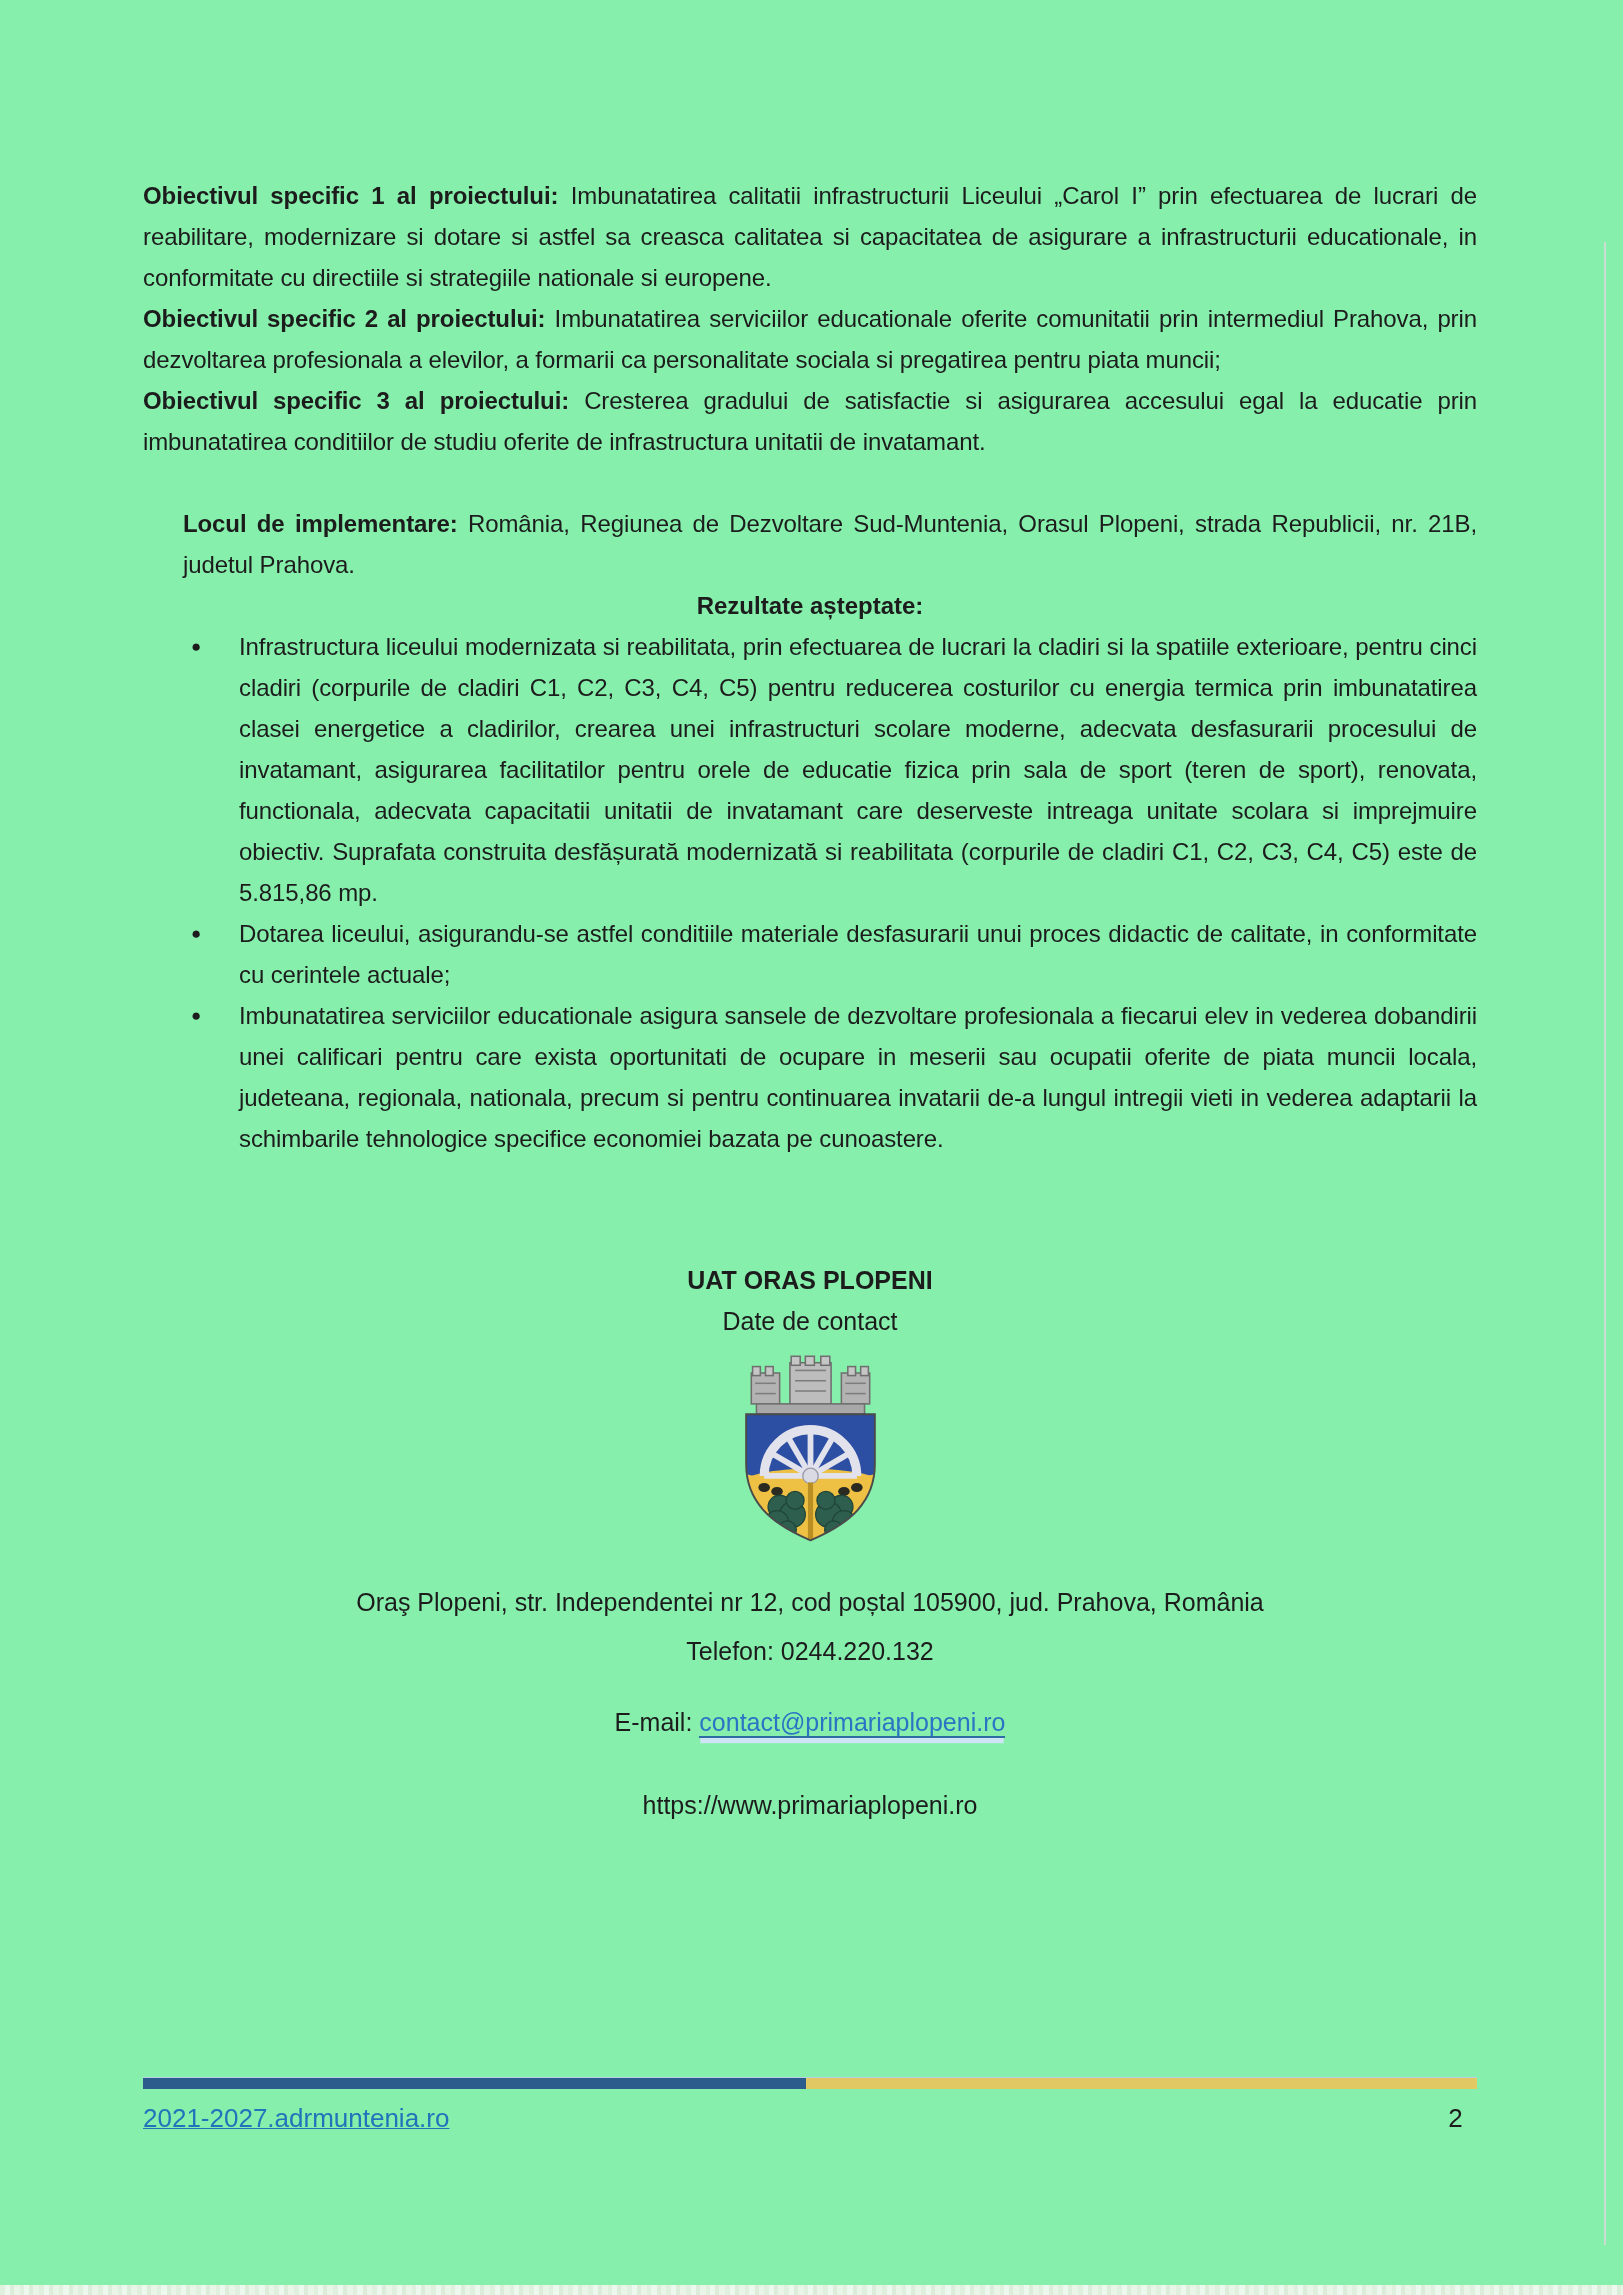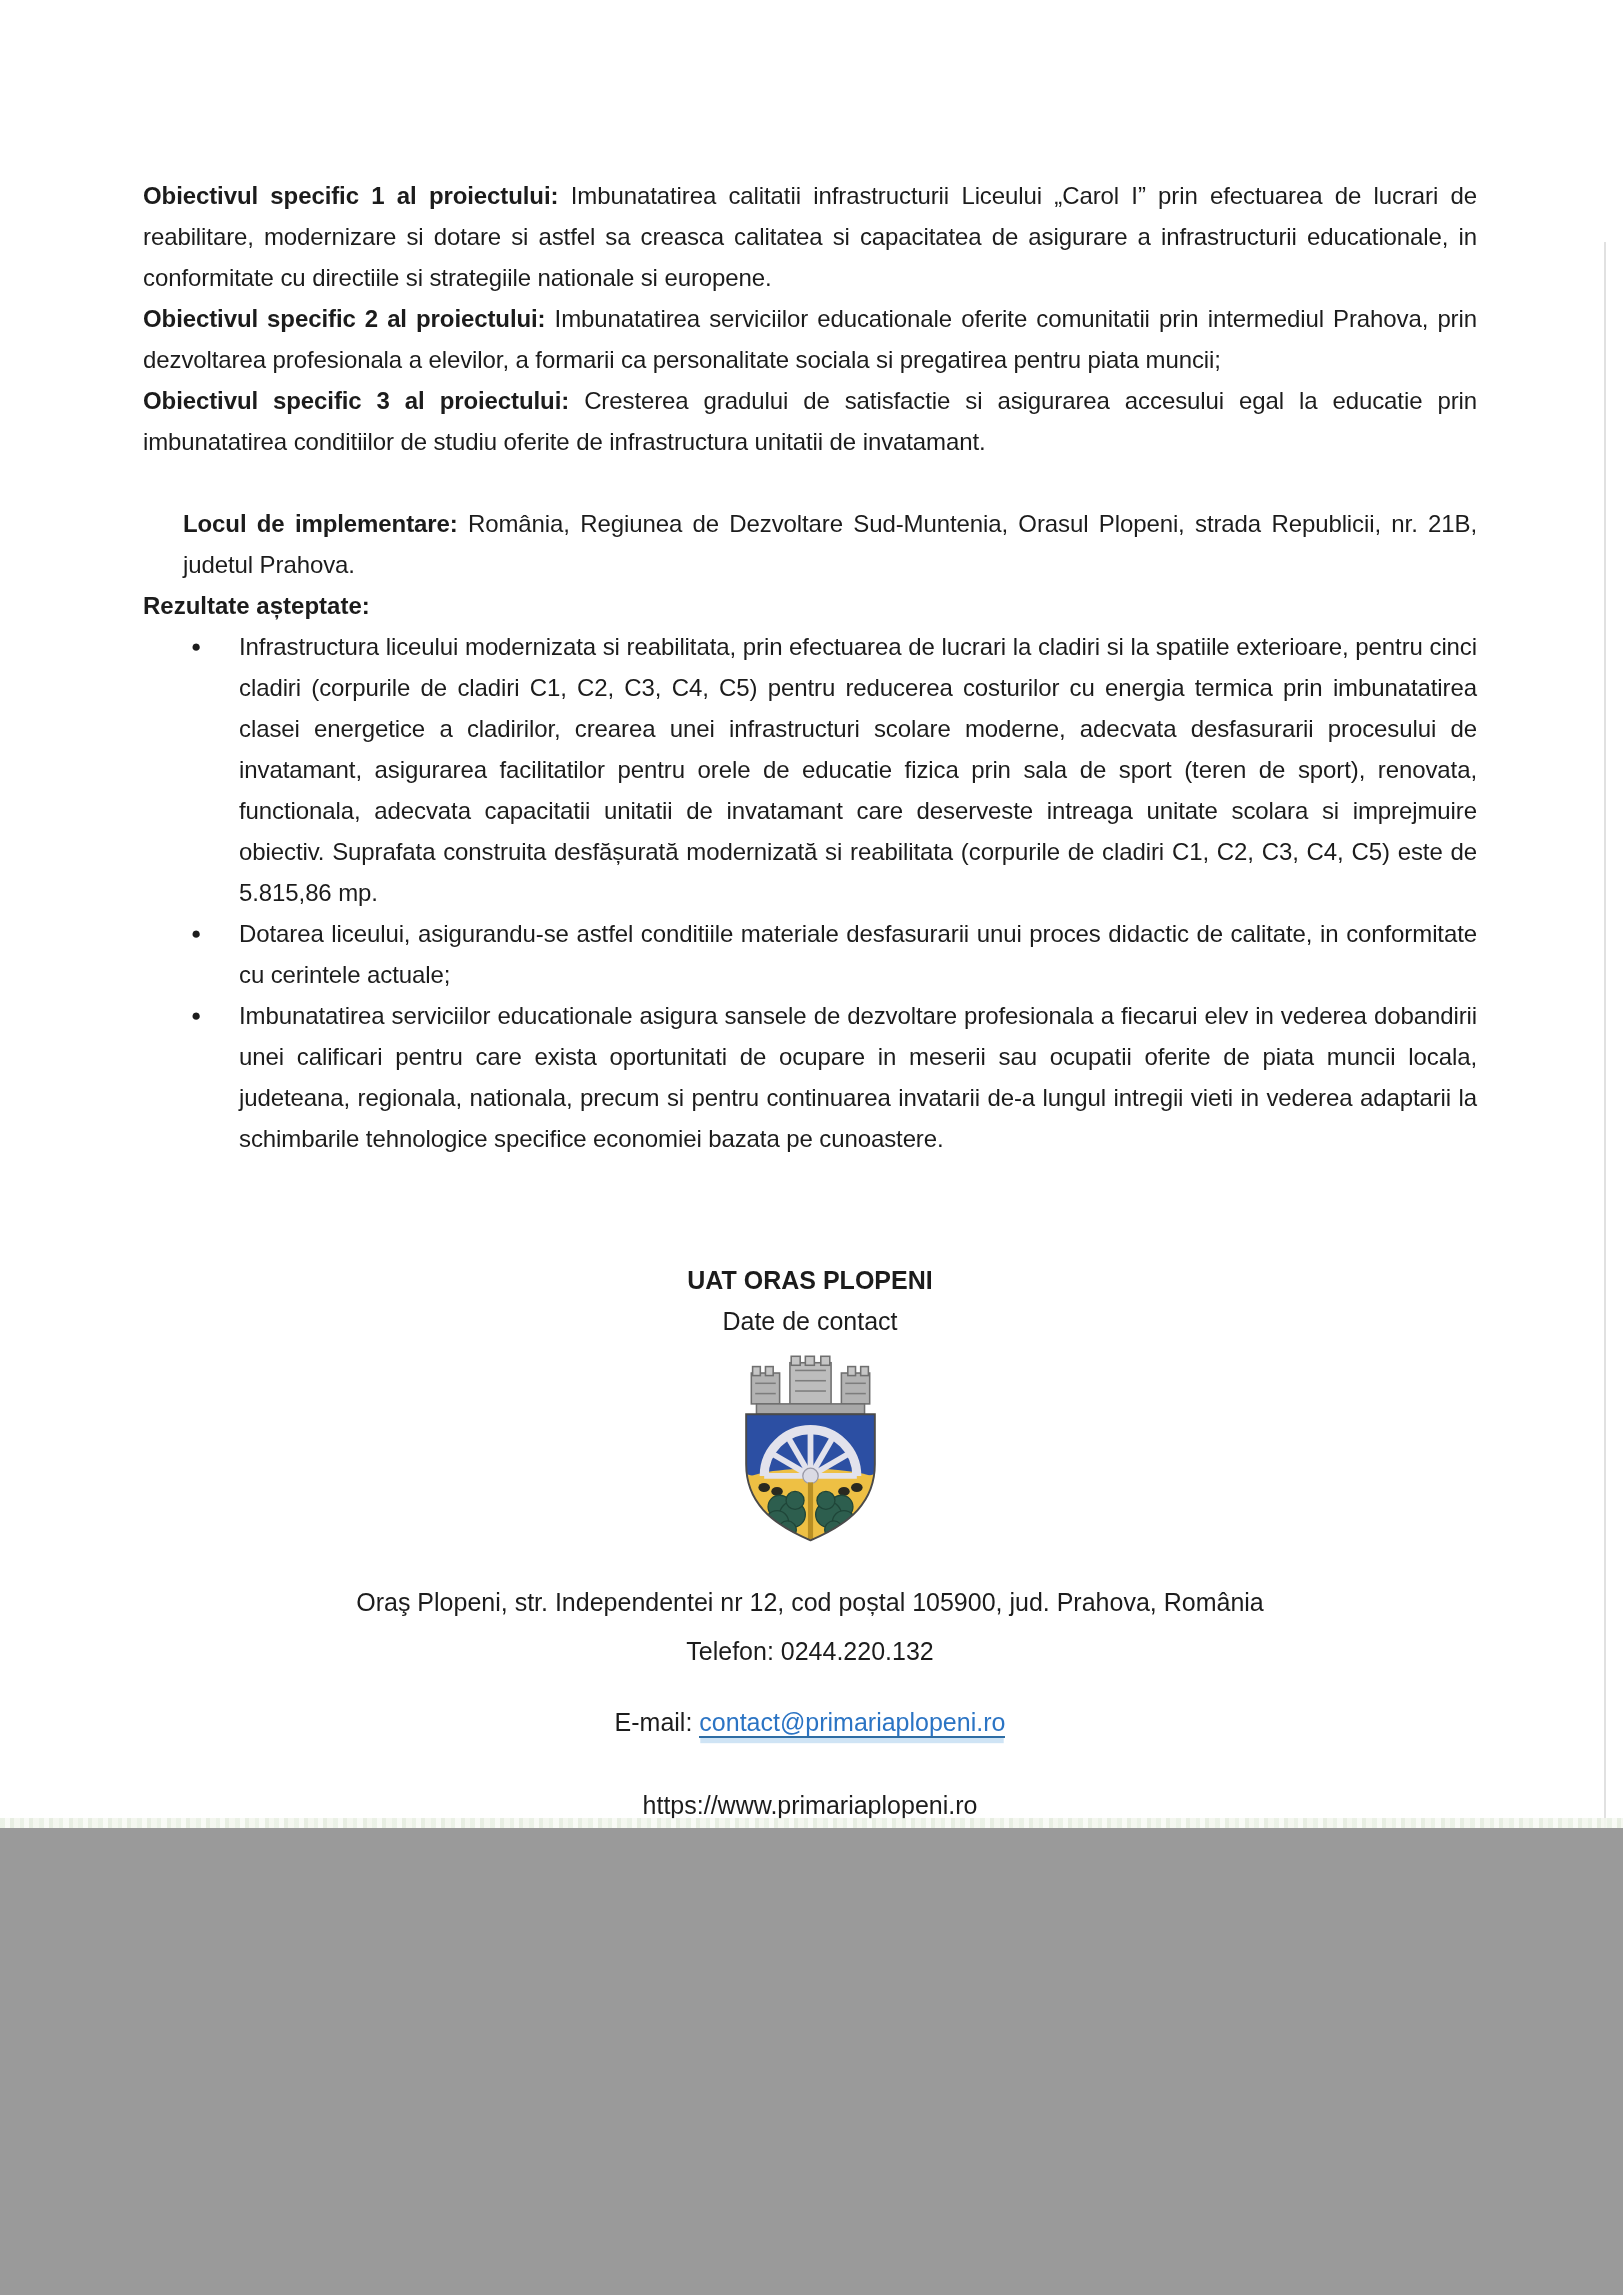--- a/index.html
+++ b/index.html
@@ -1,39 +1,39 @@
 <!DOCTYPE html>
 <html style="--accent-blue: #2173ba; --link-blue: #2b74c4; --link-underline: #2e6da4; --link-smear: #cfe4f5; --bar-blue: #2b5c8b; --bar-yellow: #e2c863;font-size:10.5px"><head>
 <meta charset="utf-8">
 <style>
   html,body{margin:0;padding:0;background:#9a9a9a;}
   .page{
     position:relative;
-    width:1624px;height:1828px;
-    background:#ffffff;
+    width:1624px;height:2295px;
+    background:#86efac;
     font-family:"Liberation Sans","DejaVu Sans",sans-serif;
     color:#1c1c1c;
     overflow:hidden;
   }
   .content{
     position:absolute;
     left:143px;top:0;
     width:1334px;
     padding-top:175px;
   }
   .para{
     margin:0;
     font-size:24px;
     line-height:41px;
     text-align:justify;
     letter-spacing:-0.1px;
   }
   .b{font-weight:bold;}
   .mt-1line{margin-top:41px;margin-left:40px;}
-  .mt-gap{margin-top:51px;}
+  .mt-gap{margin-top:51px;text-align:center;}
   .heading{
     margin:0;
     font-size:24px;
     line-height:41px;
   }
   ul.bullets{
     list-style:none;
     margin:0;padding:0;
   }
   ul.bullets li{

